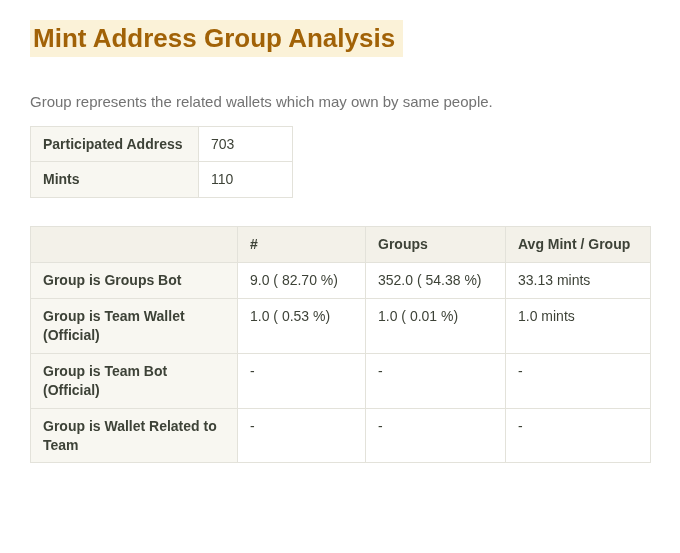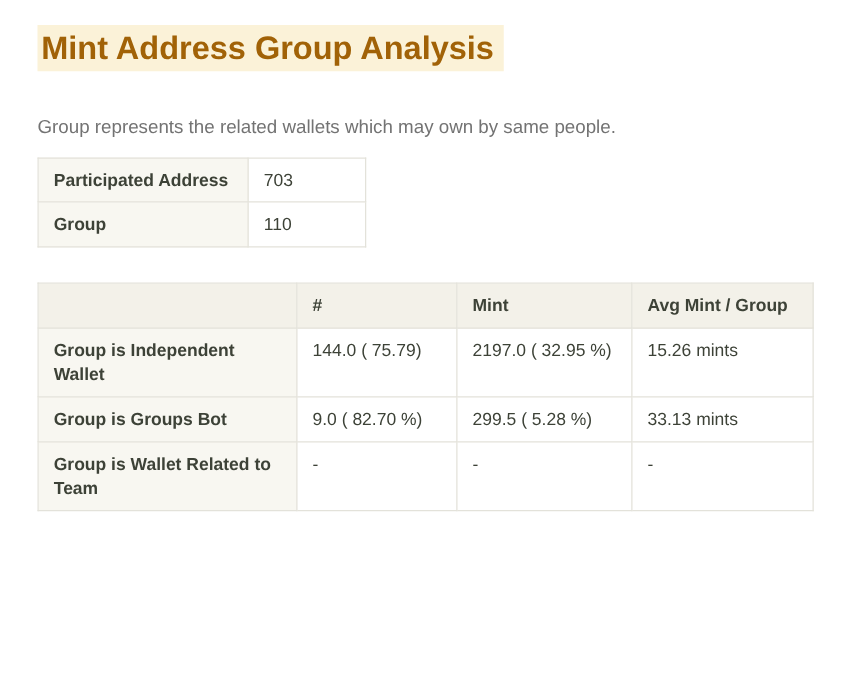--- a/index.html
+++ b/index.html
@@ -61,53 +61,59 @@
 
   <p class="subtitle">Group represents the related wallets which may own by same people.</p>
 
   <table class="summary">
     <tbody>
       <tr>
         <th>Participated Address</th>
         <td>703</td>
       </tr>
       <tr>
-        <th>Group</th>
+        <th>Mints</th>
         <td>110</td>
       </tr>
     </tbody>
   </table>
 
   <table class="analysis">
     <colgroup>
       <col style="width:207px">
       <col style="width:128px">
       <col style="width:140px">
       <col style="width:145px">
     </colgroup>
     <thead>
       <tr>
         <th></th>
         <th>#</th>
-        <th>Mint</th>
+        <th>Groups</th>
         <th>Avg Mint / Group</th>
       </tr>
     </thead>
     <tbody>
       <tr>
-        <th>Group is Independent Wallet</th>
-        <td>144.0 ( 75.79)</td>
-        <td>2197.0 ( 32.95 %)</td>
-        <td>15.26 mints</td>
+        <th>Group is Groups Bot</th>
+        <td>9.0 ( 82.70 %)</td>
+        <td>352.0 ( 54.38 %)</td>
+        <td>33.13 mints</td>
       </tr>
       <tr>
-        <th>Group is Groups Bot</th>
-        <td>9.0 ( 82.70 %)</td>
-        <td>299.5 ( 5.28 %)</td>
-        <td>33.13 mints</td>
+        <th>Group is Team Wallet (Official)</th>
+        <td>1.0 ( 0.53 %)</td>
+        <td>1.0 ( 0.01 %)</td>
+        <td>1.0 mints</td>
+      </tr>
+      <tr>
+        <th>Group is Team Bot      (Official)</th>
+        <td>-</td>
+        <td>-</td>
+        <td>-</td>
       </tr>
       <tr>
         <th>Group is Wallet Related to Team</th>
         <td>-</td>
         <td>-</td>
         <td>-</td>
       </tr>
 
     </tbody>
   </table>

